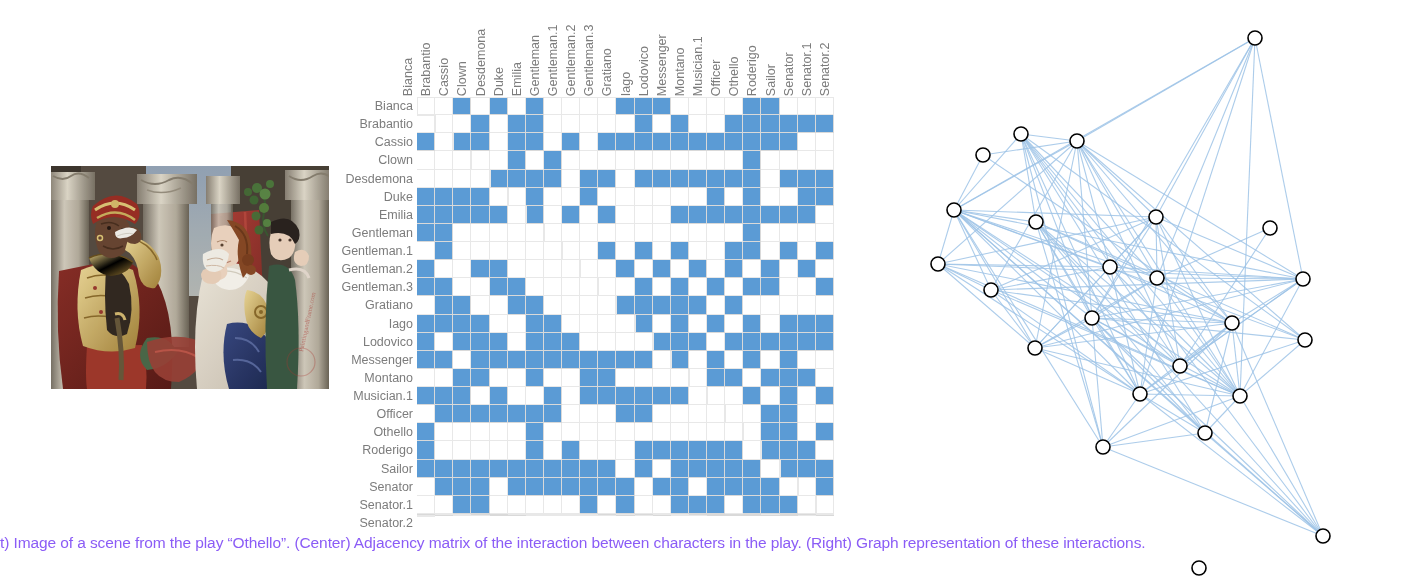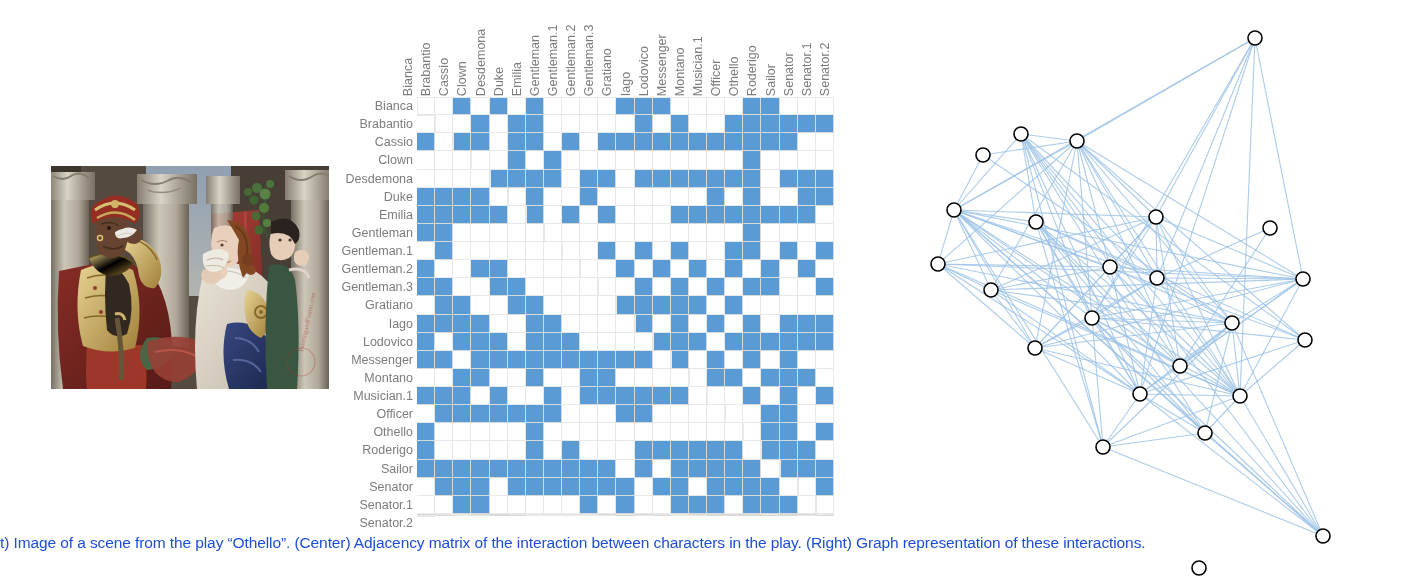--- a/index.html
+++ b/index.html
@@ -101,21 +101,21 @@
   }
   #graph-svg { display: block; width: 507px; height: 585px; }
 
   
   #caption {
     position: absolute;
     left: 0px;
     top: 532px;
     width: 1144px;
     font-size: 15.5px;
-    color: #1d4ed8;
+    color: #8b5cf6;
     white-space: nowrap;
     line-height: 22px;
     letter-spacing: -0.1px;
   }
 </style>
 </head>
 <body>
 
 <div id="painting-panel">
   <svg id="painting-svg" viewBox="0 0 278 223" preserveAspectRatio="none">

